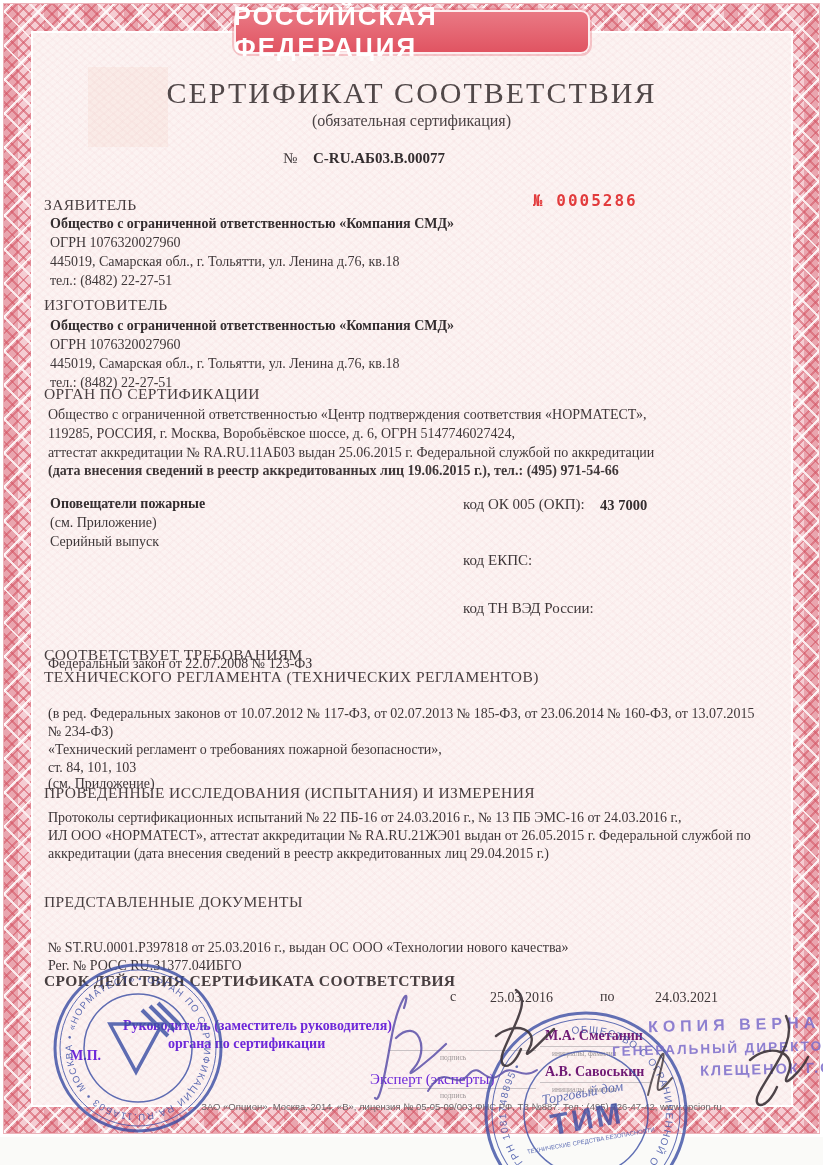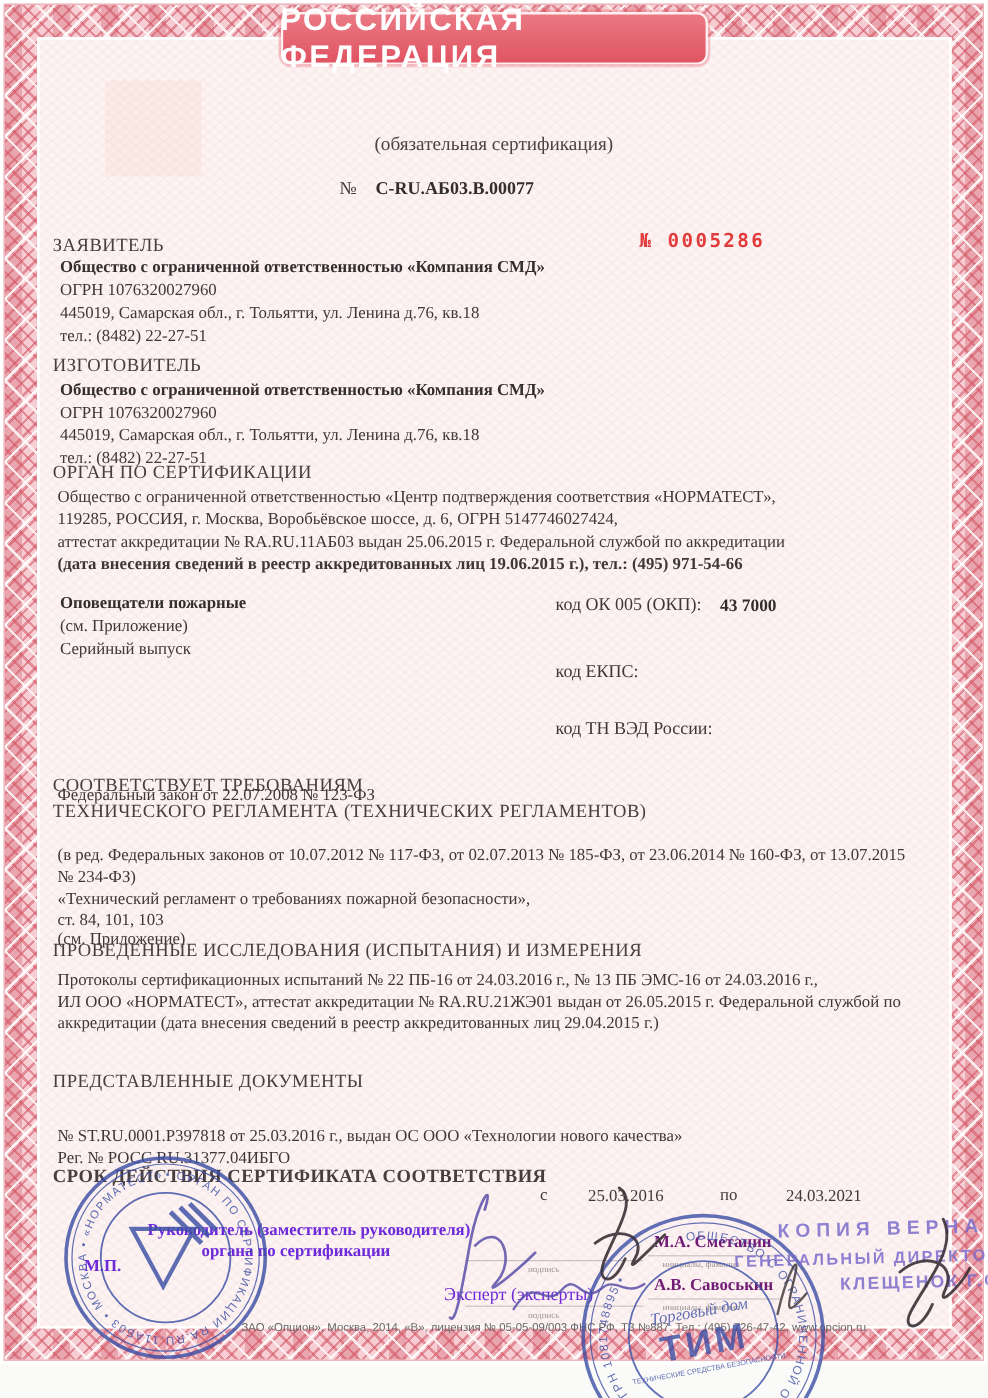--- a/index.html
+++ b/index.html
@@ -60,20 +60,21 @@
 <div class="page">
   <div class="cert">
     <div class="band"></div>
     <div class="inner"></div>
     <div class="wm"></div>
 
     <div class="banner">
       <span>РОССИЙСКАЯ ФЕДЕРАЦИЯ</span>
     </div>
 
+    <div class="abs doc-title">СЕРТИФИКАТ СООТВЕТСТВИЯ</div>
     <div class="abs doc-sub">(обязательная сертификация)</div>
     <div class="abs numrow-label">№</div>
     <div class="abs numrow-value">C-RU.АБ03.В.00077</div>
 
     <div class="abs serial">№ 0005286</div>
 
     <div class="sec-h" style="left:44px;top:196px;">ЗАЯВИТЕЛЬ</div>
     <div class="bline b" style="left:50px;top:216px;">Общество с ограниченной ответственностью «Компания СМД»</div>
     <div class="bline" style="left:50px;top:235px;">ОГРН 1076320027960</div>
     <div class="bline" style="left:50px;top:254px;">445019, Самарская обл., г. Тольятти, ул. Ленина д.76, кв.18</div>

